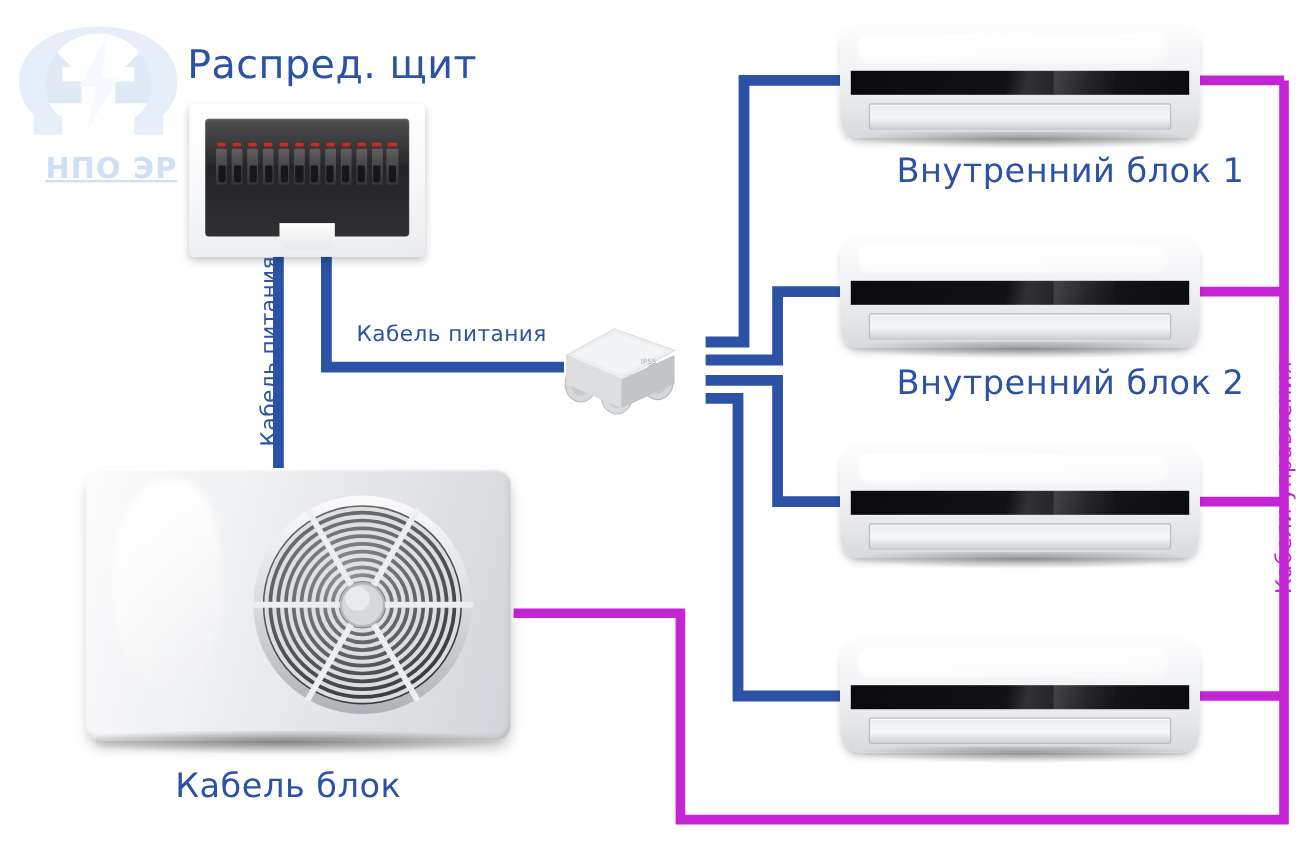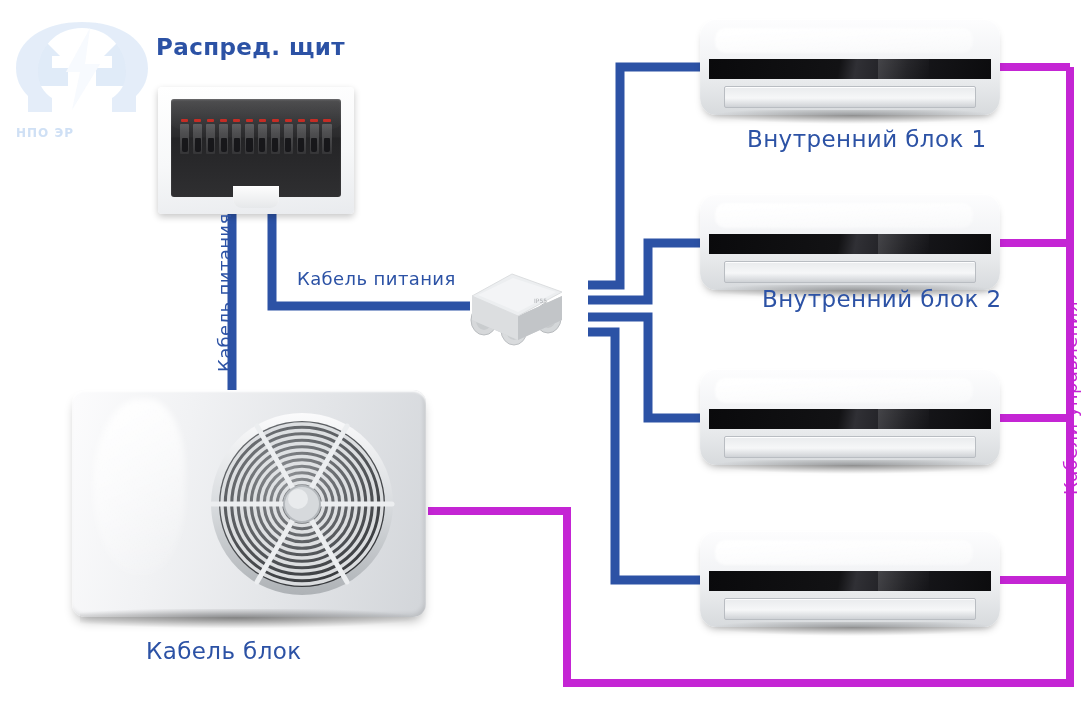--- a/index.html
+++ b/index.html
@@ -16,32 +16,33 @@
   #wiring{position:absolute;left:0;top:0;width:1085px;height:710px;}
 
   
   .lbl{
     position:absolute;
     color:#2c52a5;
     white-space:nowrap;
     font-family:"DejaVu Sans","Liberation Sans",sans-serif;
     letter-spacing:0.4px;
   }
-  .lbl.title{font-size:23px;font-weight:bold;}
-  .lbl.unit{font-size:23px;}
+  .lbl.title{font-size:33px;}
+  .lbl.unit{font-size:28px;}
   .lbl.cable{font-size:18px;}
   .lbl.magenta{color:#c425d4;}
   .rot90{transform-origin:0 0;transform:rotate(-90deg);}
 
   
   #logo{position:absolute;left:16px;top:14px;width:132px;height:148px;}
   #logo .brand{
-    position:absolute;left:0;top:112px;width:132px;text-align:left;
-    font-size:12px;font-weight:bold;color:#cfe0f5;letter-spacing:1px;
+    position:absolute;left:0;top:112px;width:132px;text-align:right;
+    font-size:24px;font-weight:bold;color:#cfe0f5;letter-spacing:1px;
     font-family:"DejaVu Sans","Liberation Sans",sans-serif;
+    text-decoration:underline;
   }
 
   
   #panel{position:absolute;left:158px;top:87px;width:196px;height:127px;}
   .panel-frame{
     position:absolute;inset:0;
     background:linear-gradient(175deg,#ffffff 0%,#f7f8f9 55%,#e9ebee 100%);
     border-radius:4px;
     box-shadow:0 3px 7px rgba(0,0,0,.22);
   }
@@ -282,21 +283,21 @@
   <div class="lbl unit" style="left:747px;top:126px;">Внутренний блок 1</div>
 
   <div class="indoor" style="left:700px;top:194px;">
     <div class="in-body">
       <div class="in-top-gloss"></div>
       <div class="in-stripe"></div>
       <div class="in-louver"></div>
     </div>
     <div class="in-shadow"></div>
   </div>
-  <div class="lbl unit" style="left:747px;top:286px;margin-left:15px;">Внутренний блок 2</div>
+  <div class="lbl unit" style="left:747px;top:302px;">Внутренний блок 2</div>
 
   <div class="indoor" style="left:700px;top:369px;">
     <div class="in-body">
       <div class="in-top-gloss"></div>
       <div class="in-stripe"></div>
       <div class="in-louver"></div>
     </div>
     <div class="in-shadow"></div>
   </div>
 

